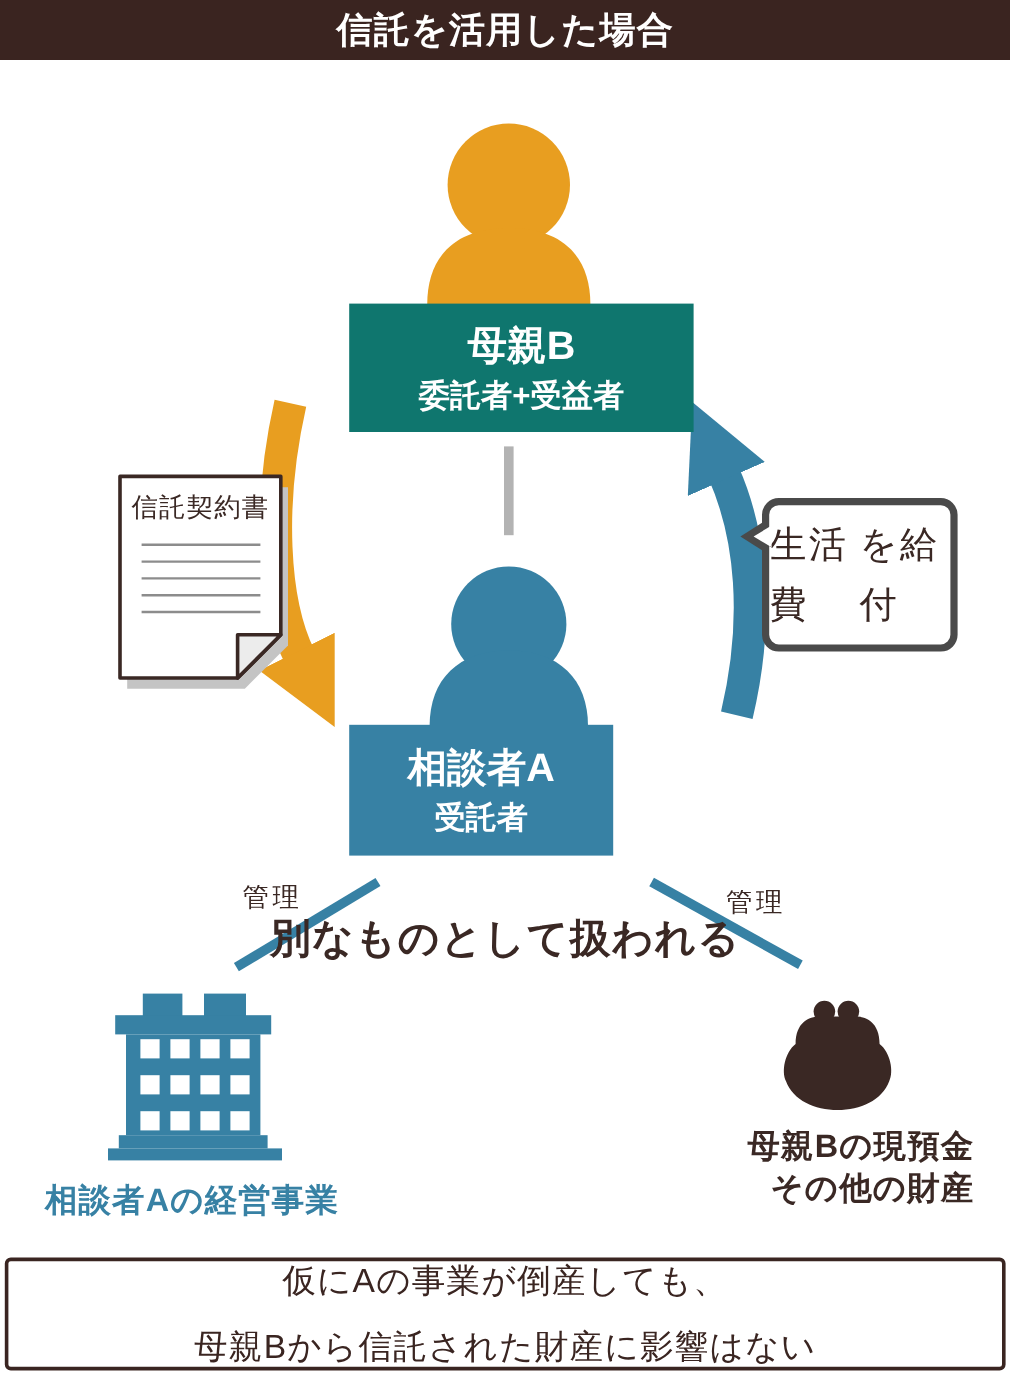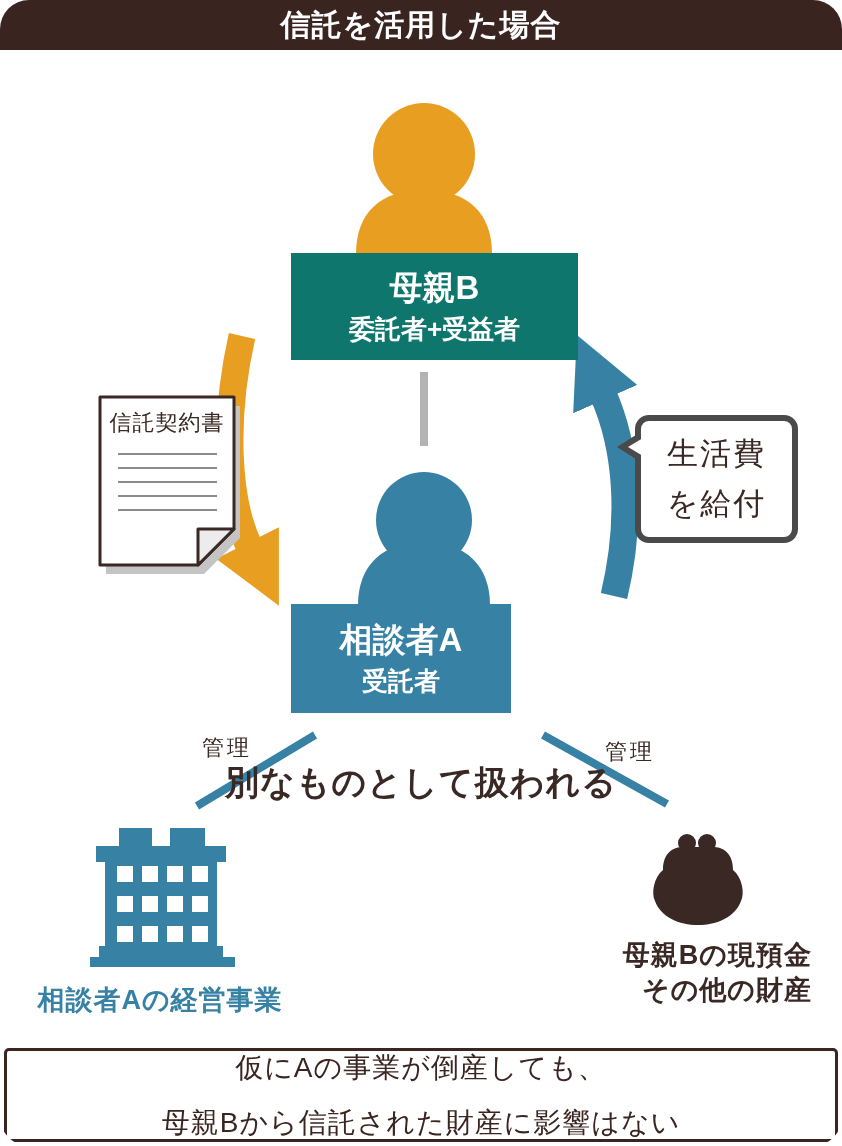--- a/index.html
+++ b/index.html
@@ -1,19 +1,18 @@
 <!DOCTYPE html>
 <html><head>
 <meta charset="utf-8">
 <style>
   html,body{margin:0;padding:0;background:#fff;}
   .canvas{
     position:relative;width:842px;height:1146px;background:#fff;overflow:hidden;
     font-family:"Liberation Sans","DejaVu Sans",sans-serif;
-    border-radius:29px;
   }
   .abs{position:absolute;}
   
   .title-bar{
     left:0;top:0;width:842px;height:50px;background:#3A2420;
     display:flex;align-items:center;justify-content:center;
   }
   .title-bar span{color:#fff;font-size:30px;font-weight:bold;letter-spacing:1px;}
   
   .layer{left:0;top:0;}
@@ -28,21 +27,21 @@
   .actor-role{font-size:26px;font-weight:bold;line-height:38px;}
   
   .doc-label{
     left:100px;top:408px;width:134px;text-align:center;
     font-size:22px;color:#3A2824;letter-spacing:1px;font-weight:500;
   }
   
   .bubble{
     left:635px;top:415px;width:163px;height:128px;box-sizing:border-box;
     background:#fff;border:6px solid #4A4A4A;border-radius:14px;
-    display:flex;flex-direction:column;align-items:center;justify-content:center;
+    display:flex;flex-direction:row;align-items:center;justify-content:center;
   }
   .bubble-line{font-size:31px;font-weight:500;color:#3A2824;line-height:50px;letter-spacing:2px;}
   .tail-border{
     position:absolute;left:-24px;top:12px;width:0;height:0;
     border-top:14px solid transparent;border-bottom:14px solid transparent;
     border-right:22px solid #4A4A4A;
   }
   .tail-fill{
     position:absolute;left:-13px;top:17px;width:0;height:0;
     border-top:9px solid transparent;border-bottom:9px solid transparent;

